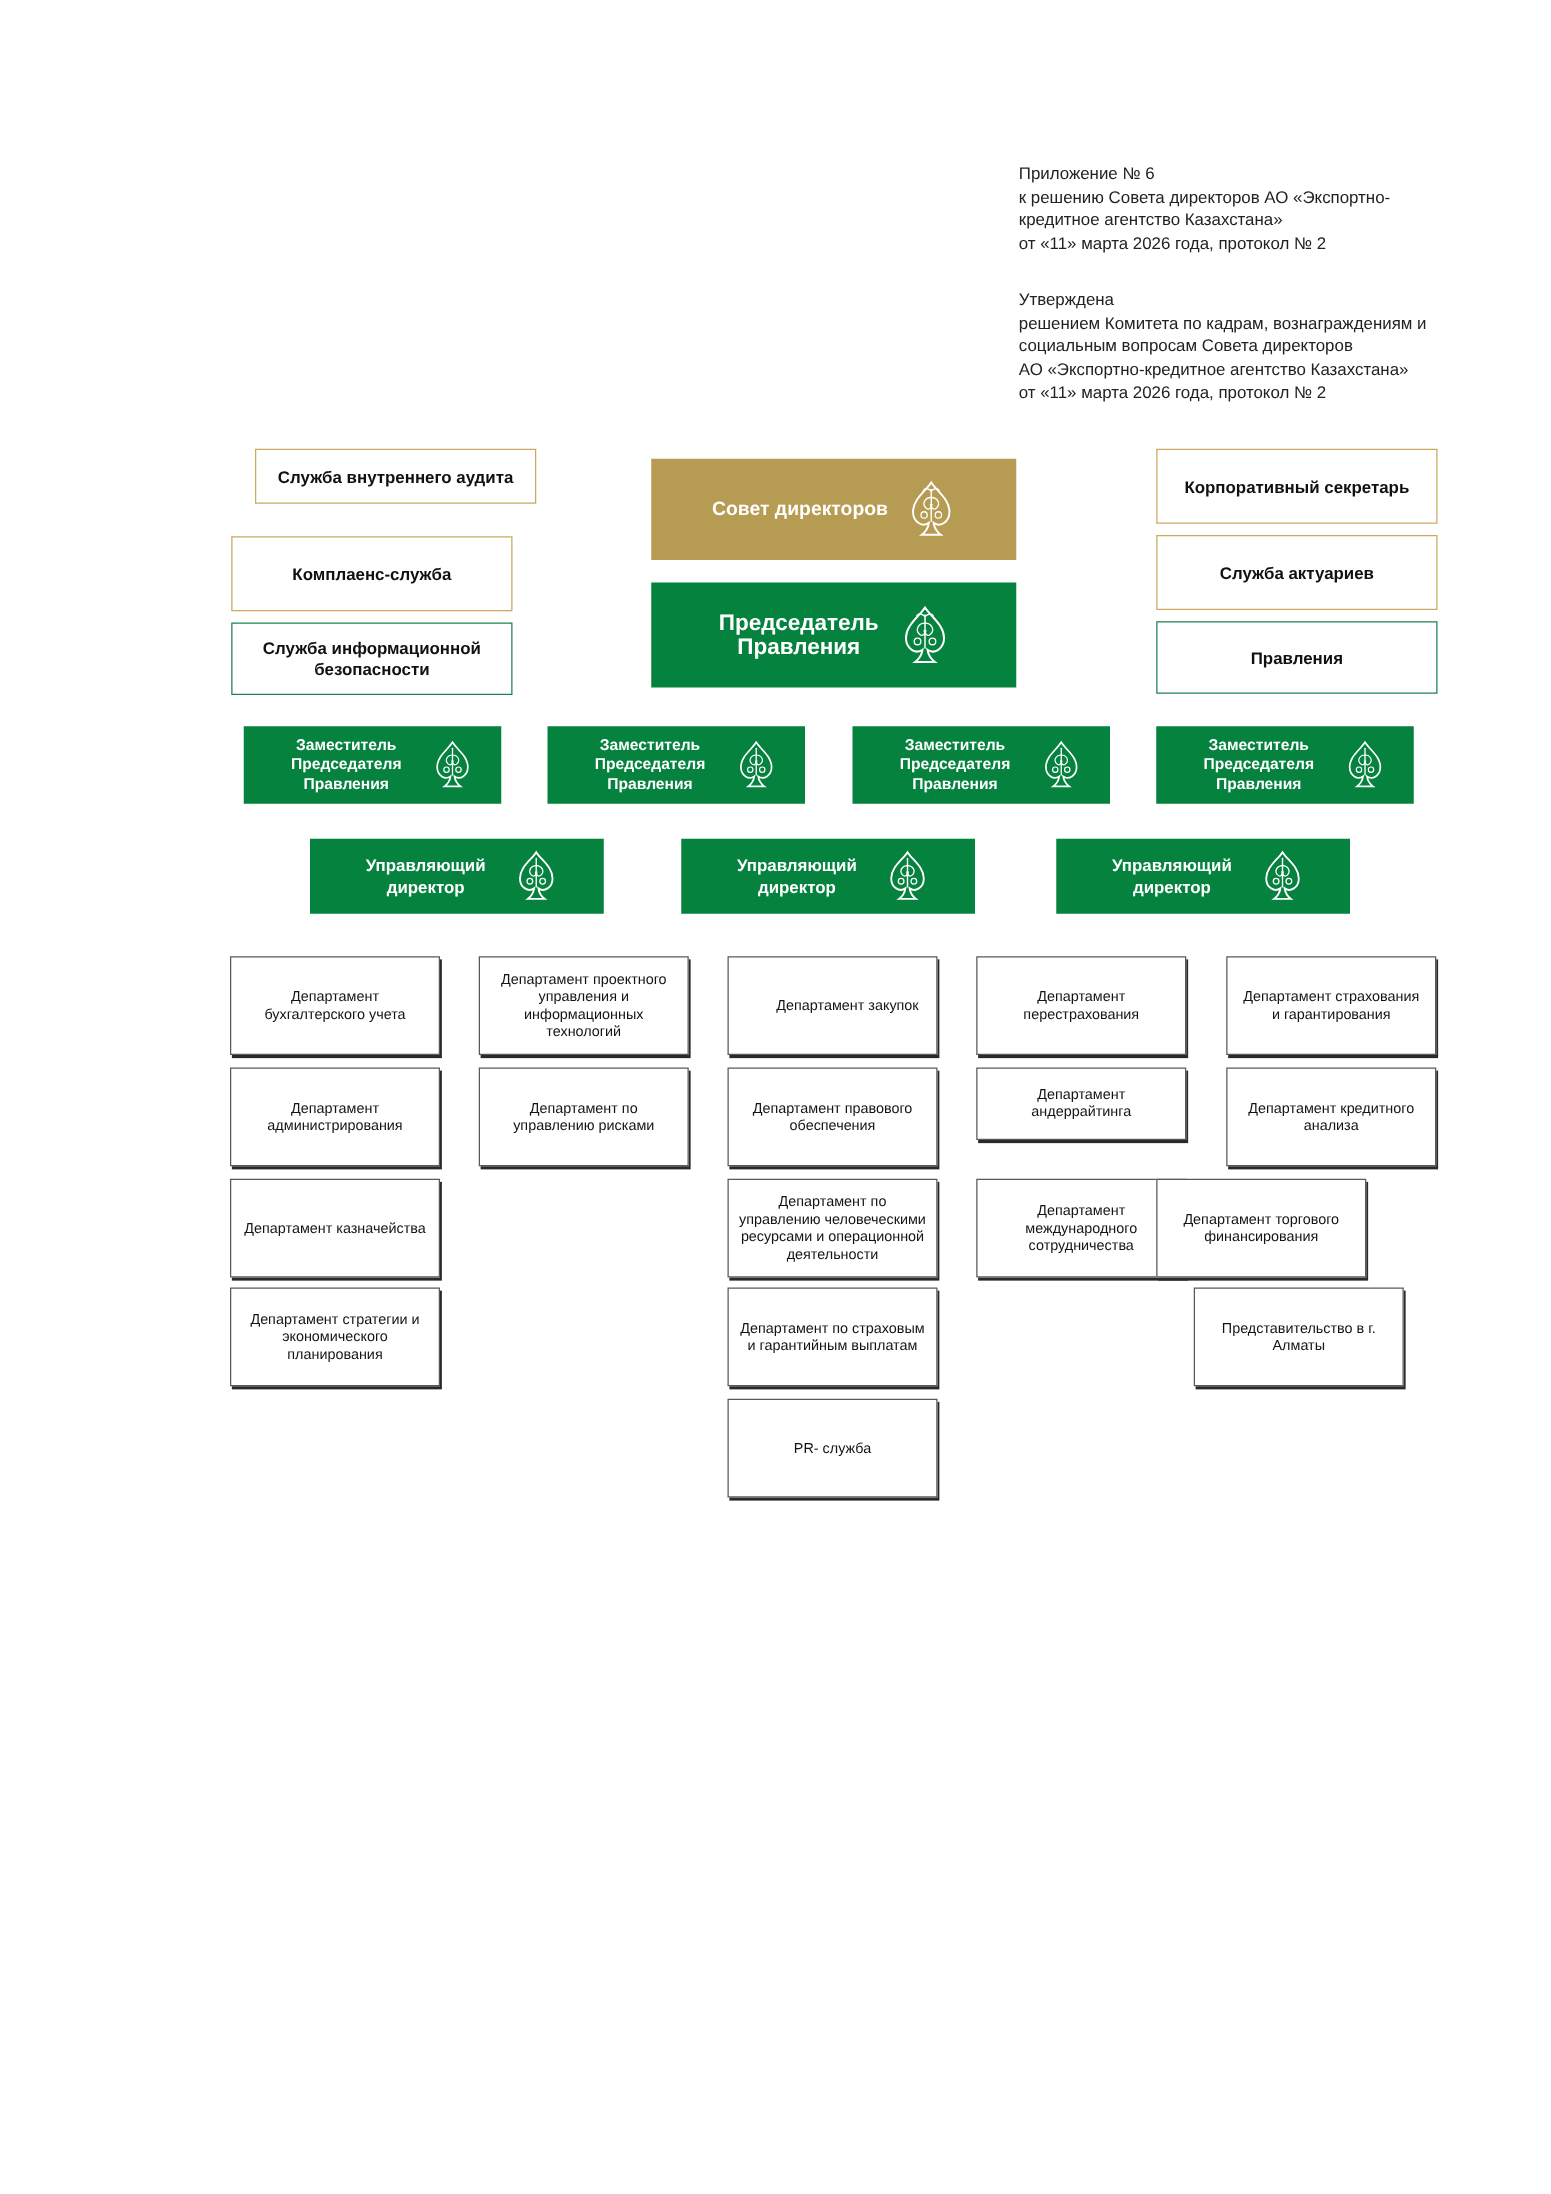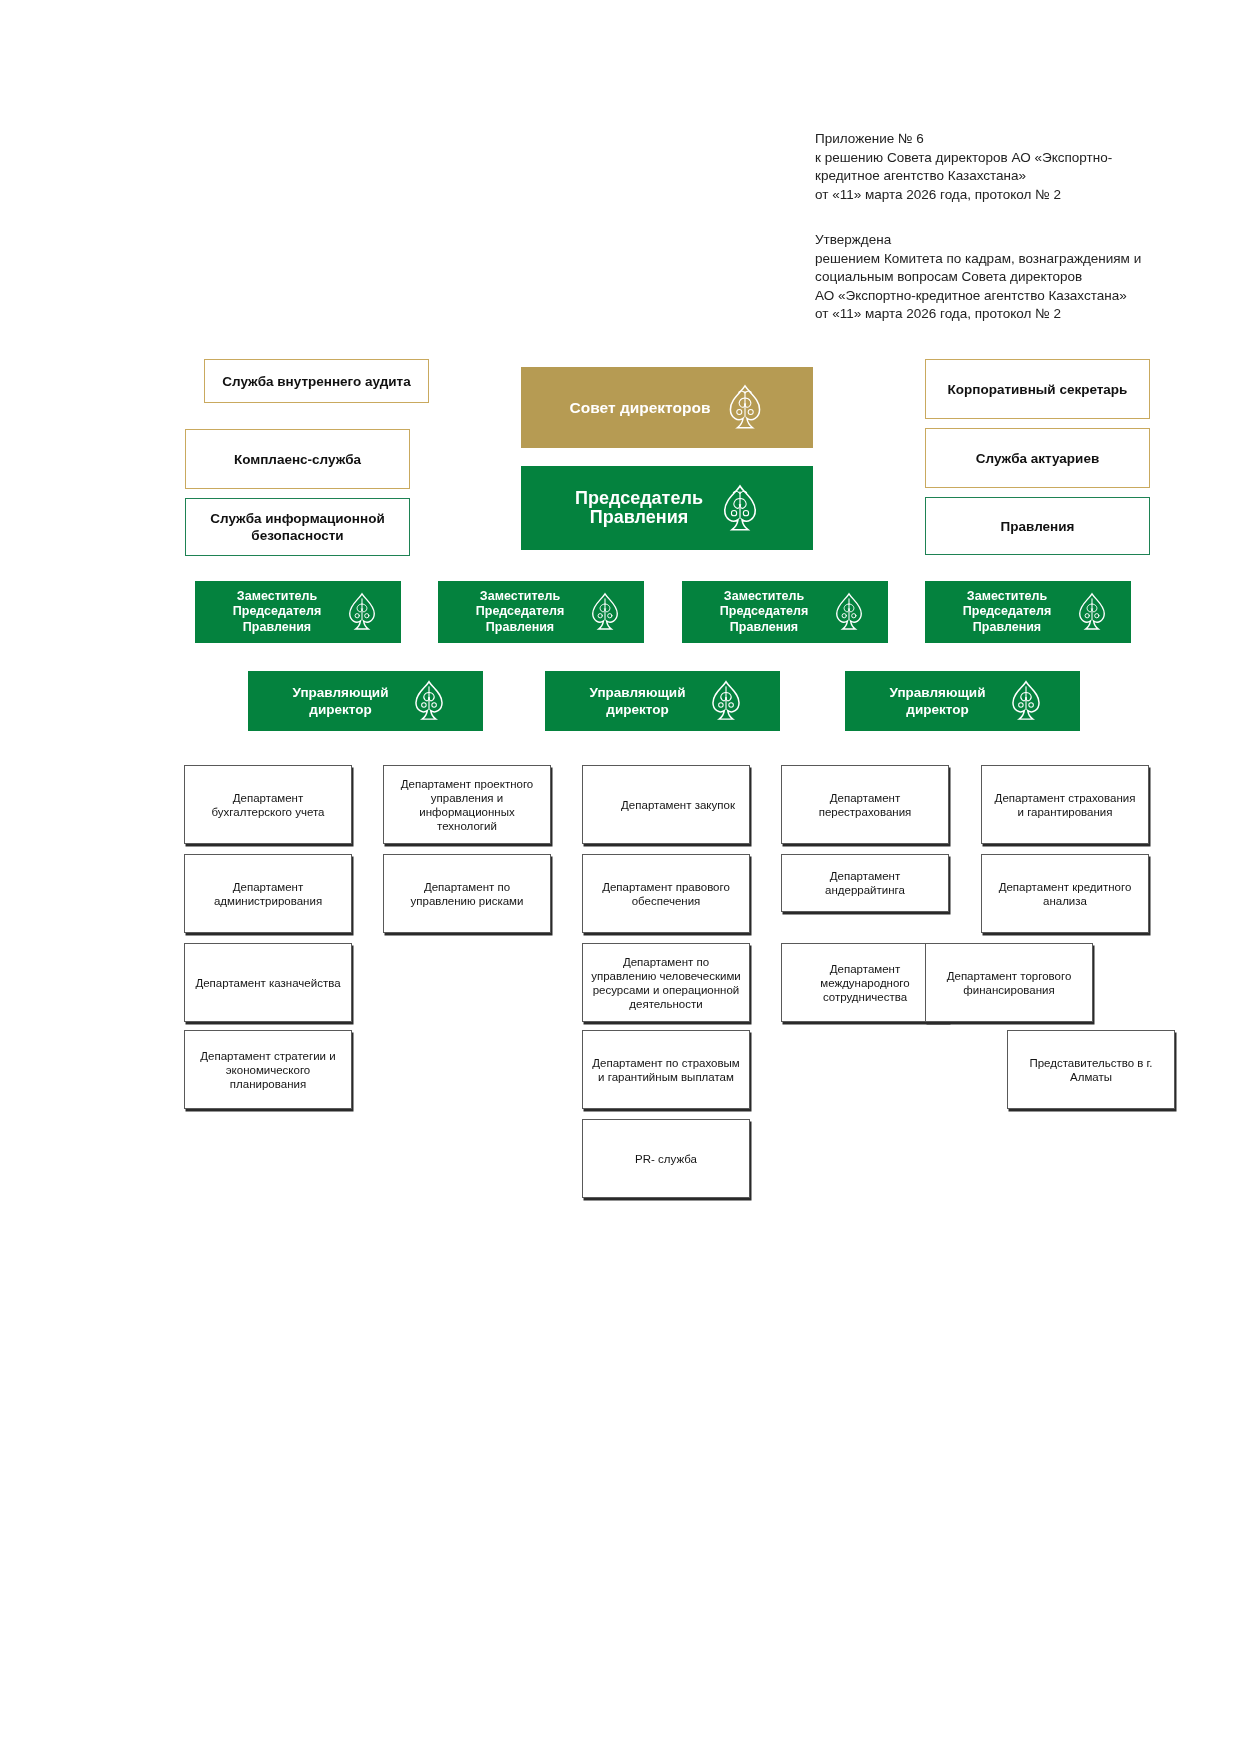--- a/index.html
+++ b/index.html
@@ -247,17 +247,17 @@
 
   <div class="abs dept" style="left:981px;top:765px;width:168px;height:79px;">
     <span>Департамент страхования и гарантирования</span>
   </div>
   <div class="abs dept" style="left:981px;top:854px;width:168px;height:79px;">
     <span>Департамент кредитного анализа</span>
   </div>
   <div class="abs dept" style="left:925px;top:943px;width:168px;height:79px;align-items:center;">
     <span>Департамент торгового финансирования</span>
   </div>
-  <div class="abs dept" style="left:1007px;top:1030px;width:168px;height:79px;">
+  <div class="abs dept" style="left:955px;top:1030px;width:168px;height:79px;">
     <span>Представительство в г. Алматы</span>
   </div>
 
 </div>
 
 </body></html>

